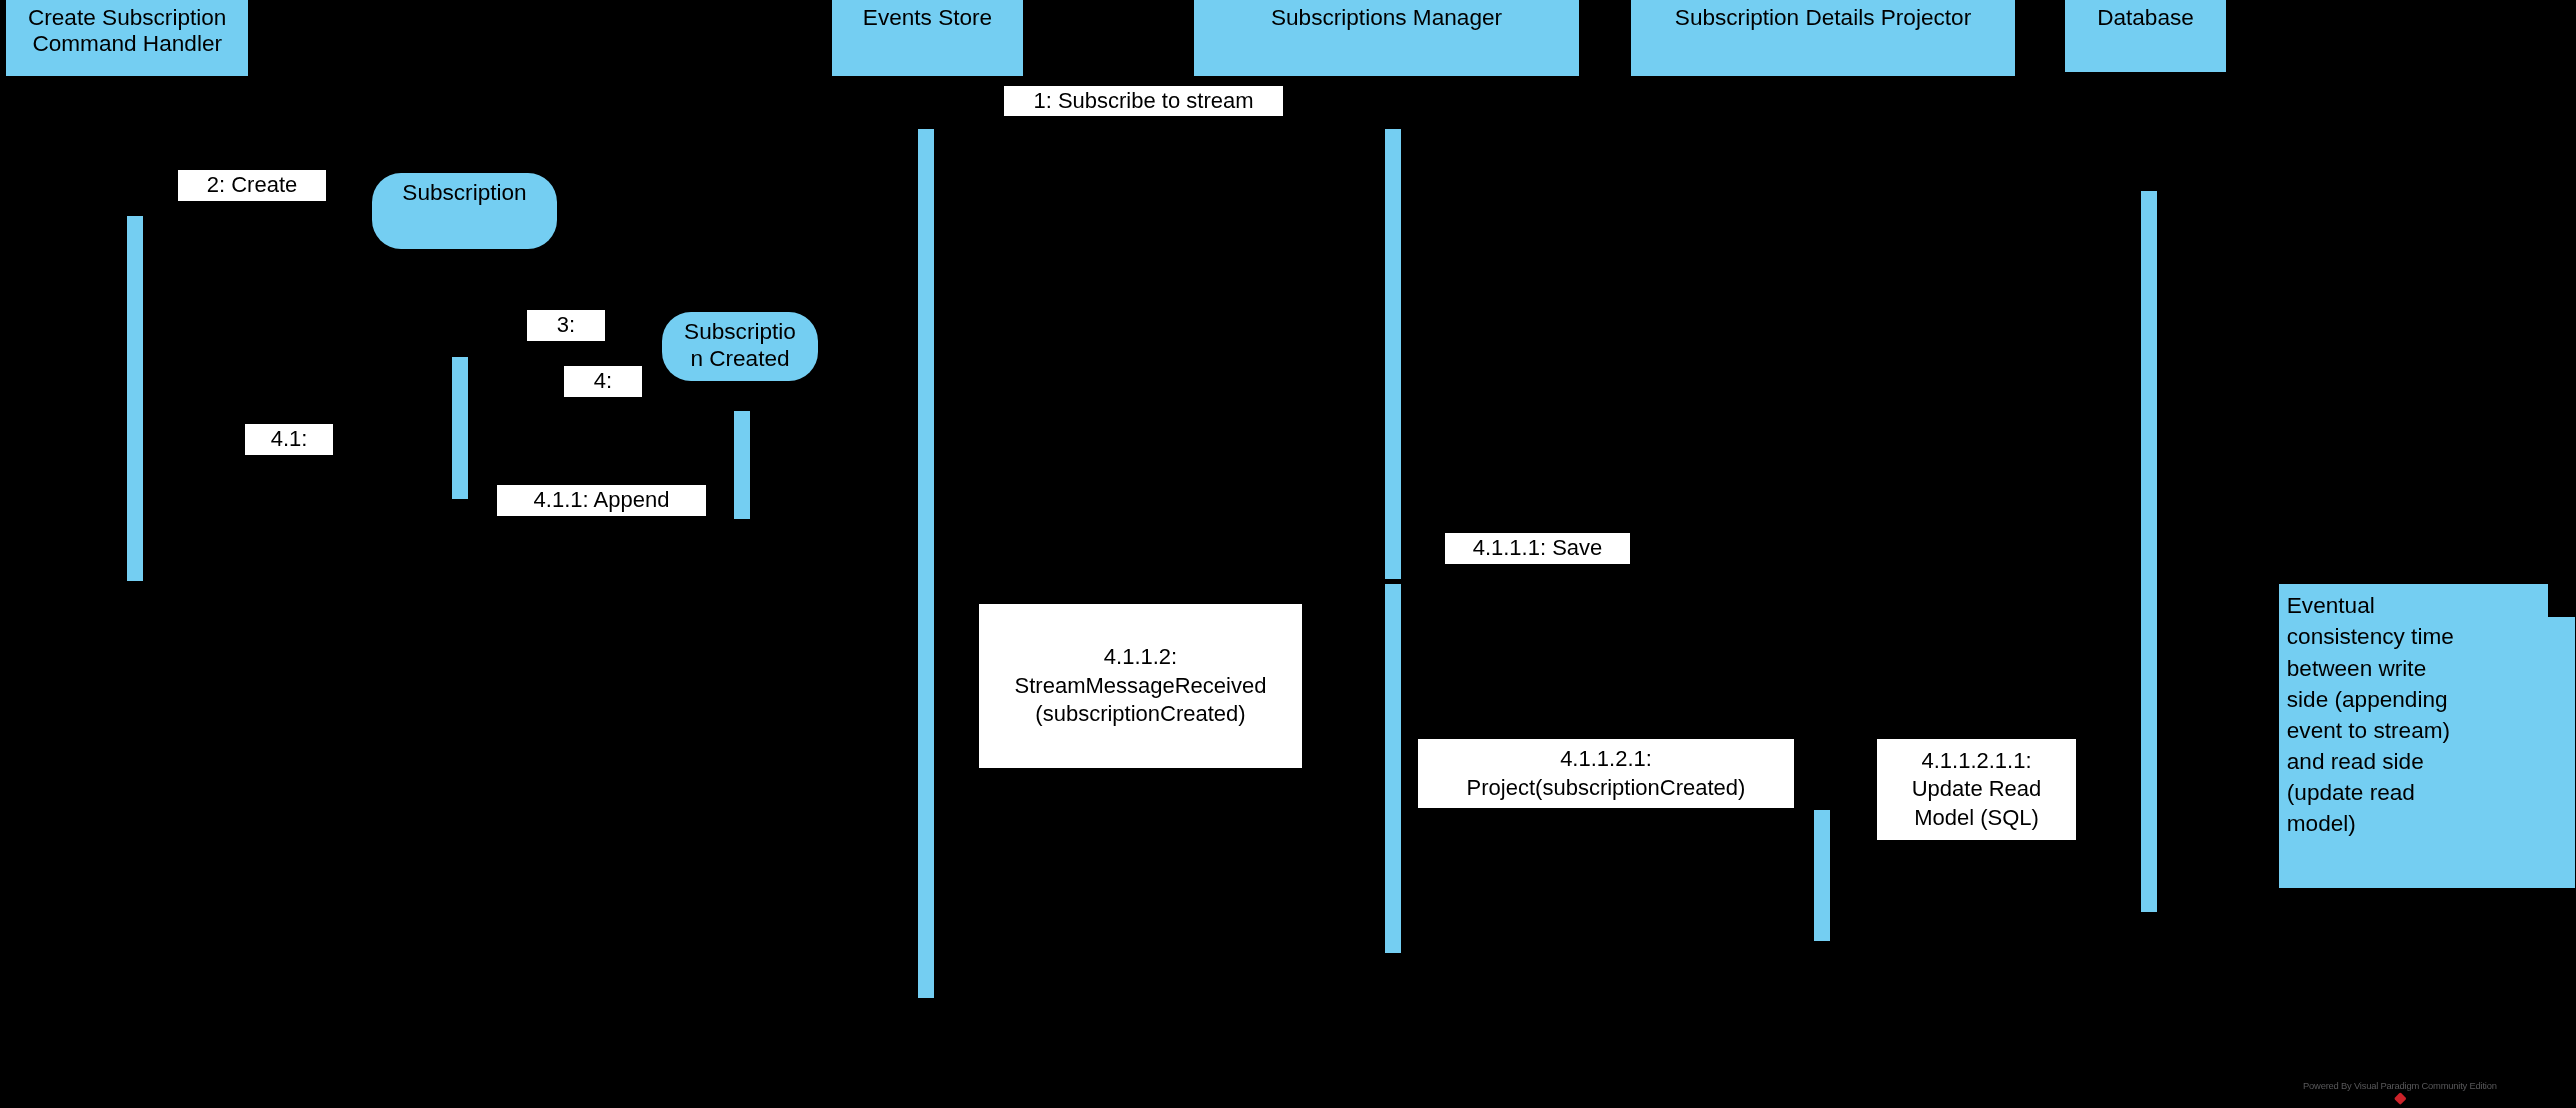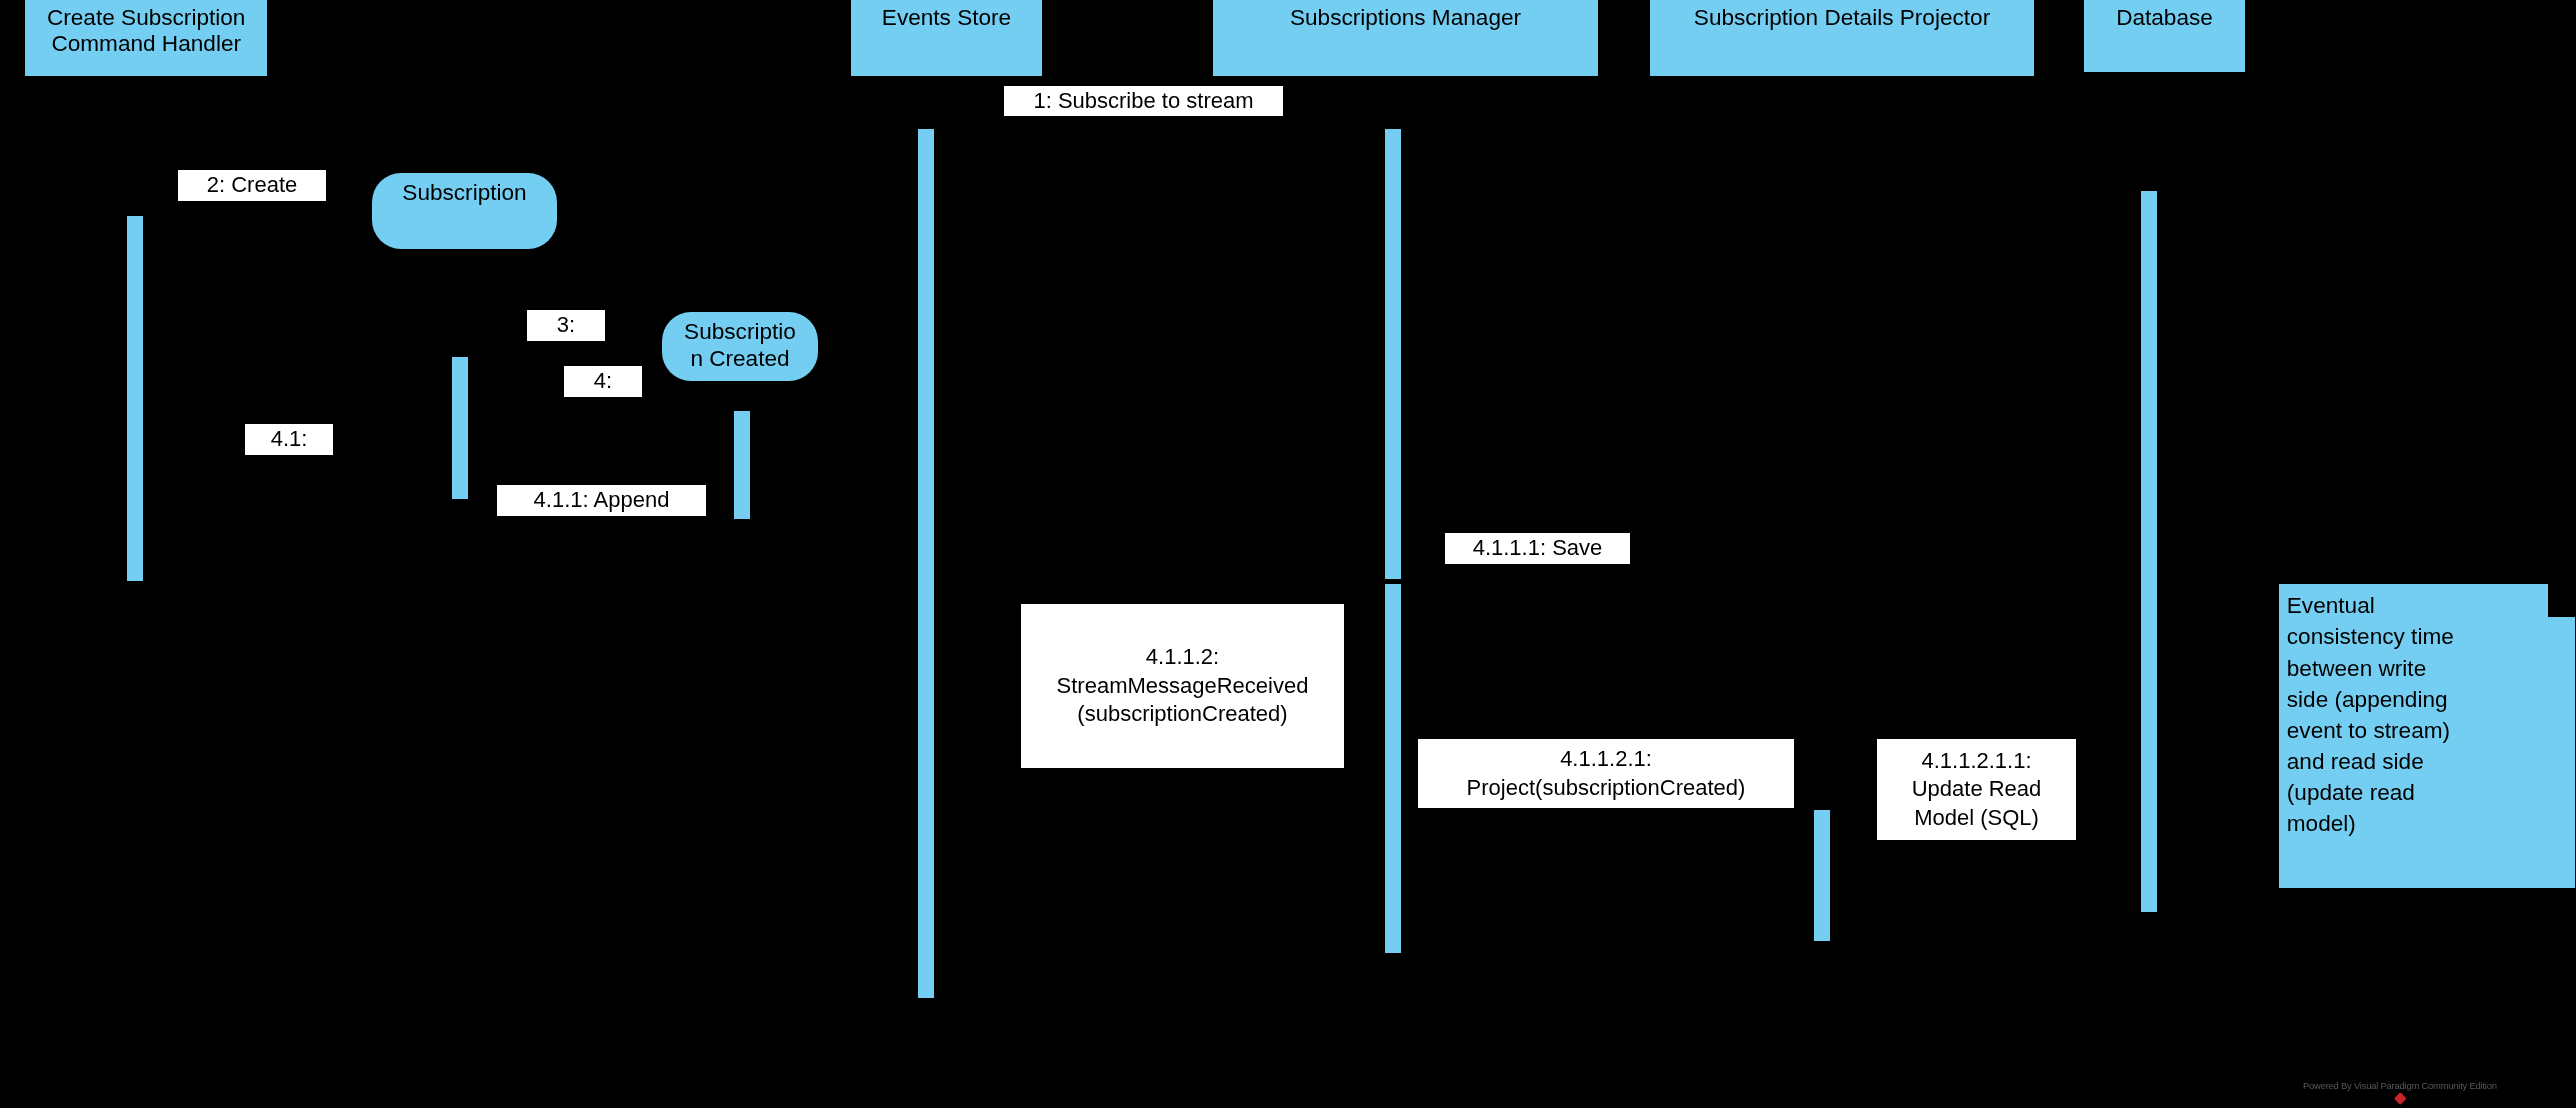--- a/index.html
+++ b/index.html
@@ -25,21 +25,20 @@
     font-family: "Liberation Sans", sans-serif;
     font-size: 22.6px;
     line-height: 1.18;
     text-align: center;
     box-sizing: border-box;
     display: flex;
     align-items: flex-start;
     justify-content: center;
     padding-top: 4.7px;
     white-space: pre-line;
-    margin-left: 19px;
   }
   .obj-box {
     position: absolute;
     background: #74CEF2;
     color: #000000;
     font-family: "Liberation Sans", sans-serif;
     font-size: 22.6px;
     line-height: 1.2;
     text-align: center;
     box-sizing: border-box;
@@ -152,21 +151,21 @@
   <div class="msg-label" style="left:527px; top:310px; width:78px; height:31px;">3:</div>
 
   <div class="msg-label" style="left:564px; top:366px; width:78px; height:31px;">4:</div>
 
   <div class="msg-label" style="left:245px; top:424px; width:88px; height:31px;">4.1:</div>
 
   <div class="msg-label" style="left:497px; top:485px; width:209px; height:31px;">4.1.1: Append</div>
 
   <div class="msg-label" style="left:1445px; top:533px; width:185px; height:31px;">4.1.1.1: Save</div>
 
-  <div class="msg-label multiline" style="left:979px; top:604px; width:323px; height:164px;margin-left:42px;">4.1.1.2:
+  <div class="msg-label multiline" style="left:979px; top:604px; width:323px; height:164px;">4.1.1.2:
 StreamMessageReceived
 (subscriptionCreated)</div>
 
   <div class="msg-label multiline" style="left:1418px; top:739px; width:376px; height:69px;">4.1.1.2.1:
 Project(subscriptionCreated)</div>
 
   <div class="msg-label multiline" style="left:1877px; top:739px; width:199px; height:101px;">4.1.1.2.1.1:
 Update Read
 Model (SQL)</div>
 

